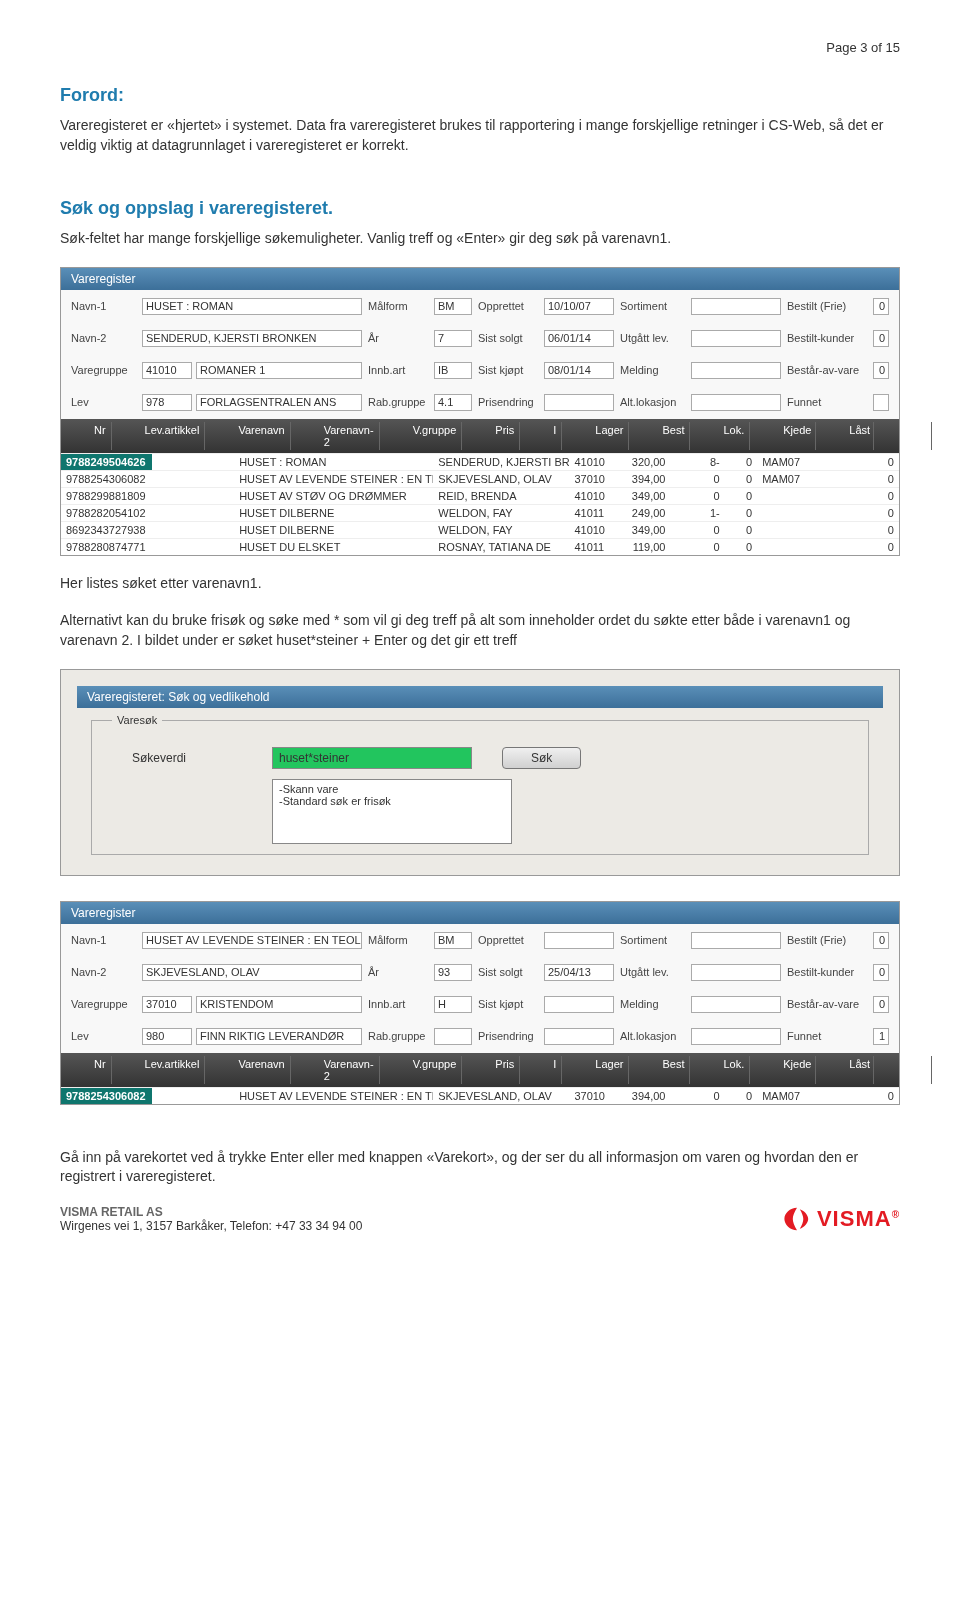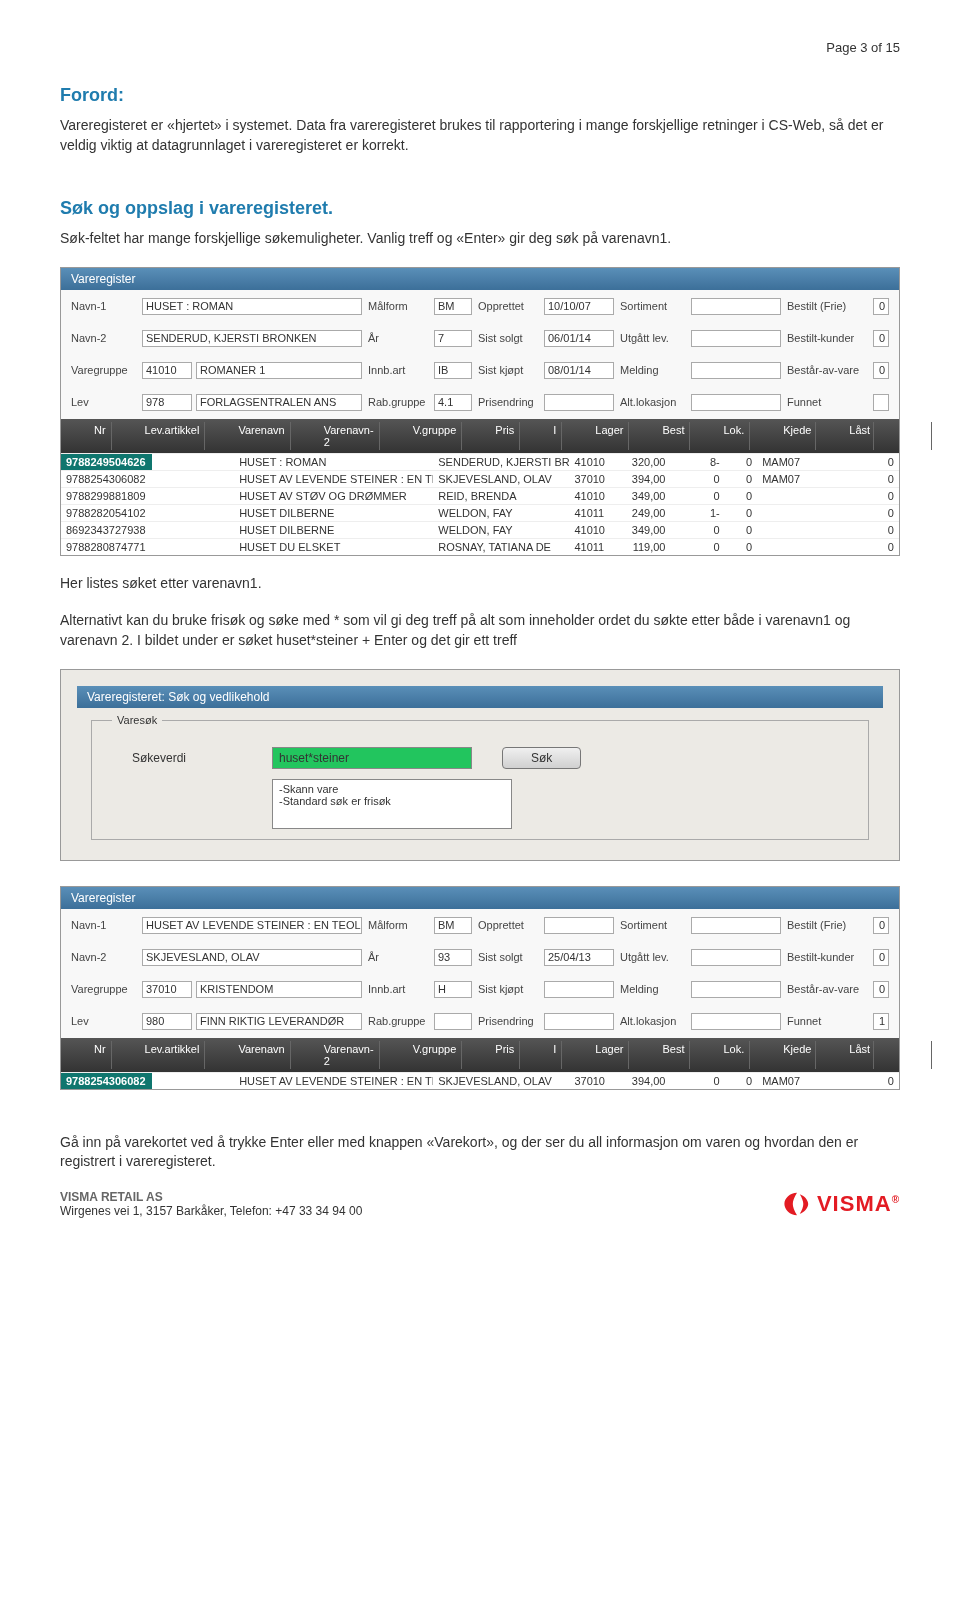--- a/index.html
+++ b/index.html
@@ -35,21 +35,21 @@
   .col-kj { width: 38px; }
   .col-last { width: 30px; }
   .col-utg { width: 30px; text-align: right; }
   .searchbox { border: 1px solid #999; padding: 16px; background: #eceae5; }
   .fieldset-label { position: relative; top: -10px; left: 20px; background: #eceae5; padding: 0 5px; font-size: 11px; display: inline; }
   .fsborder { border: 1px solid #aaa; margin: 12px 14px 4px 14px; padding-bottom: 10px; }
   .searchrow { display: flex; align-items: center; gap: 30px; padding: 10px 40px; }
   .searchrow .slbl { width: 110px; font-size: 12px; }
   .searchrow .sfld { border: 1px solid #888; background: #22c55e; padding: 3px 6px; width: 200px; font-size: 12px; }
   .searchrow .sbtn { border: 1px solid #777; background: linear-gradient(#f0f0f0,#d0d0d0); padding: 3px 28px; border-radius: 4px; font-size: 12px; }
-  .listbox { border: 1px solid #888; background: #fff; margin: 0 40px 0 180px; width: 240px; height: 50px; padding: 3px 6px; font-size: 11px; overflow: hidden; }
+  .listbox { border: 1px solid #888; background: #fff; margin: 0 40px 0 180px; width: 240px; height: 65px; padding: 3px 6px; font-size: 11px; overflow: hidden; }
   .footer { display: flex; justify-content: space-between; align-items: flex-end; font-size: 12px; }
   .footer .left b { color: #666; }
   .logo { display: flex; align-items: center; gap: 6px; }
   .logo svg { width: 28px; height: 28px; }
   .logo-text { font-size: 22px; font-weight: bold; color: #e31b23; letter-spacing: 1px; }
   .reg { font-size: 10px; vertical-align: super; }
 </style>
 </head>
 <body>
 

